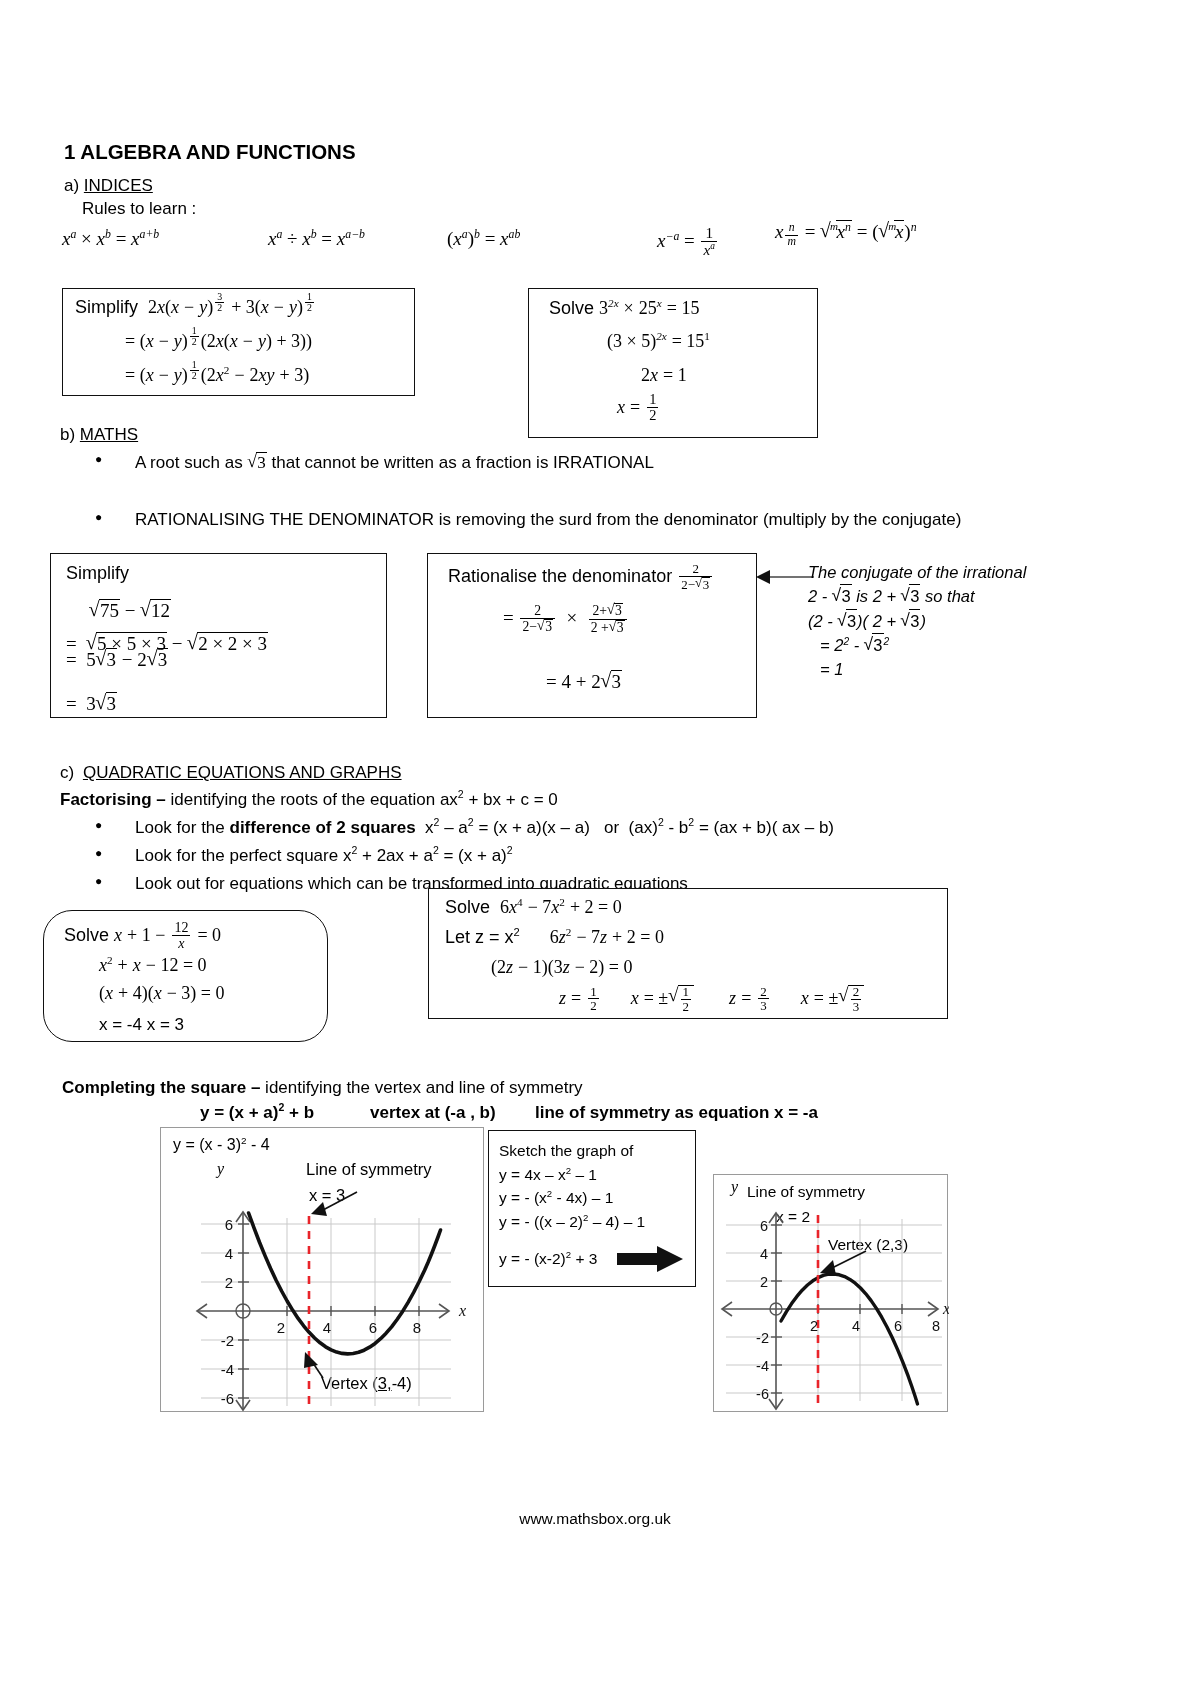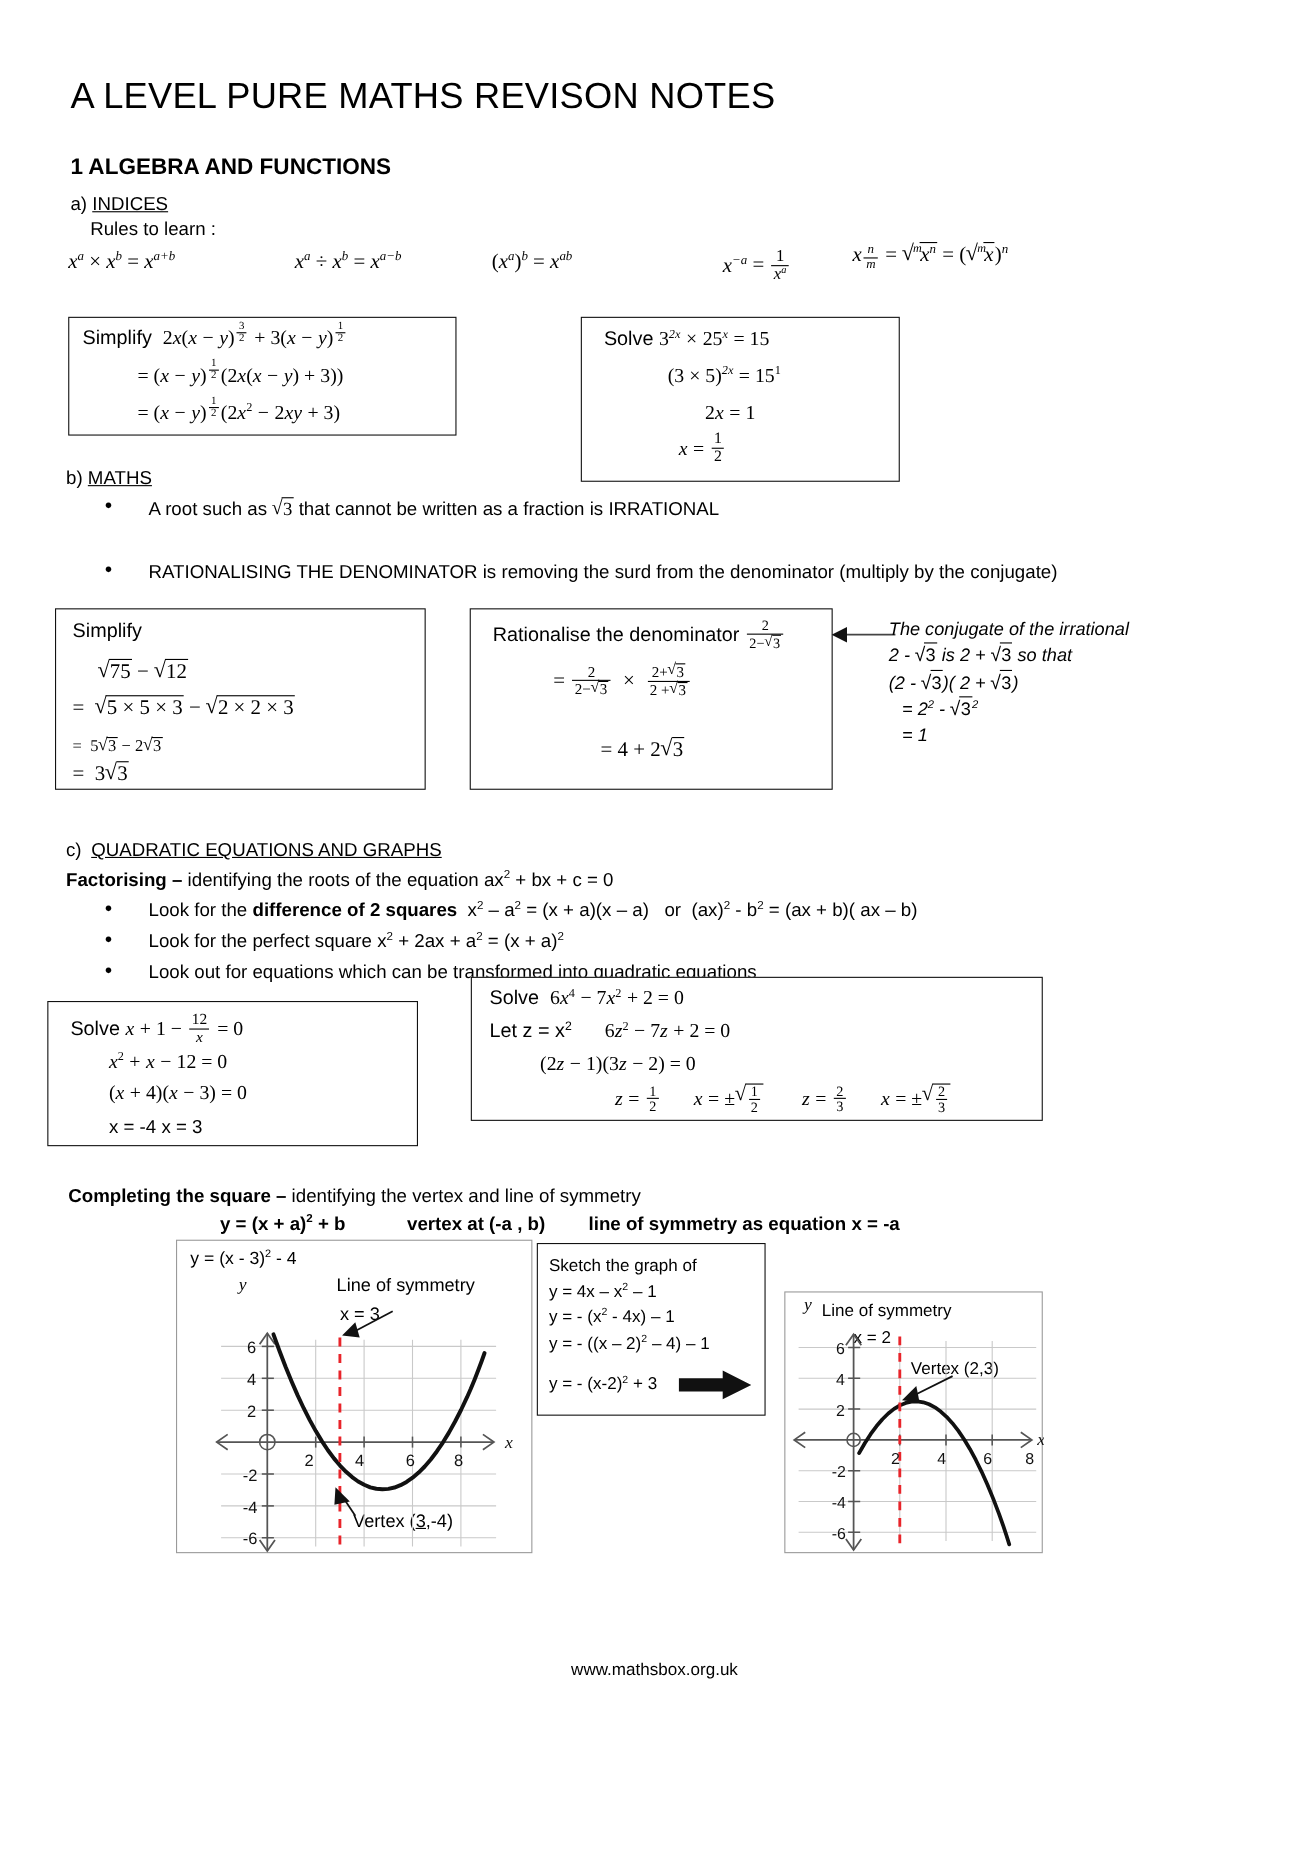--- a/index.html
+++ b/index.html
@@ -60,21 +60,20 @@
             text-align:center; font-size:15.5px; }
 
   .gbox { position:absolute; border:1.2px solid #9a9a9a; background:#fff; }
   svg { display:block; }
 </style>
 </head>
 <body>
 
 <div class="page">
 
-  <div class="title">A LEVEL PURE MATHS REVISON NOTES</div>
 
   <div class="h2">1 ALGEBRA AND FUNCTIONS</div>
 
   <div class="sub" style="left:64px; top:176px;">
     <span>a)</span>
     <span class="u">INDICES</span>
   </div>
   <div class="sub" style="left:82px; top:199px;">Rules to learn :</div>
 
   <div class="eqline" style="left:62px; top:228px;">
@@ -141,21 +140,21 @@
   <div class="bullet-row" style="left:135px; top:510px;">RATIONALISING THE DENOMINATOR is removing the surd from the denominator (multiply by the conjugate)</div>
 
   <div class="box" style="left:50px; top:553px; width:337px; height:165px;">
     <div style="position:absolute; left:15px; top:9px; font-size:18px;">Simplify</div>
     <div style="position:absolute; left:38px; top:45px; font-size:19px;" class="mr">
       <span class="rad"><span class="rb">75</span></span> − <span class="rad"><span class="rb">12</span></span>
     </div>
     <div style="position:absolute; left:15px; top:78px; font-size:19px;" class="mr">
       =&nbsp; <span class="rad"><span class="rb">5 × 5 × 3</span></span> − <span class="rad"><span class="rb">2 × 2 × 3</span></span>
     </div>
-    <div style="position:absolute; left:15px; top:116px; font-size:15px;" class="mr">
+    <div style="position:absolute; left:15px; top:94px; font-size:19px;" class="mr">
       =&nbsp; 5<span class="rad"><span class="rb">3</span></span> − 2<span class="rad"><span class="rb">3</span></span>
     </div>
     <div style="position:absolute; left:15px; top:138px; font-size:19px;" class="mr">
       =&nbsp; 3<span class="rad"><span class="rb">3</span></span>
     </div>
   </div>
 
   <div class="box" style="left:427px; top:553px; width:330px; height:165px;">
     <div style="position:absolute; left:20px; top:9px; font-size:18px;">
       <span>Rationalise the denominator</span>
@@ -194,21 +193,21 @@
   </div>
 
   <div class="bullet-row" style="left:135px; top:818px;">
     Look for the <span class="b">difference of 2 squares</span>&nbsp; x<sup>2</sup> – a<sup>2</sup> = (x + a)(x – a) &nbsp; or &nbsp;(ax)<sup>2</sup> - b<sup>2</sup> = (ax + b)( ax – b)
   </div>
   <div class="bullet-row" style="left:135px; top:846px;">
     Look for the perfect square x<sup>2</sup> + 2ax + a<sup>2</sup> = (x + a)<sup>2</sup>
   </div>
   <div class="bullet-row" style="left:135px; top:874px;">Look out for equations which can be transformed into quadratic equations</div>
 
-  <div class="box" style="left:43px; top:910px; width:337px; height:132px;">
+  <div class="box" style="left:43px; top:910px; width:285px; height:132px;border-radius:29px;">
     <div style="position:absolute; left:20px; top:10px; font-size:18px;">
       <span>Solve</span> <span class="m">x</span> <span class="mr">+ 1 −</span>
       <span class="frac mr" style="font-size:.78em;"><span>12</span><span class="den m">x</span></span>
       <span class="mr">= 0</span>
     </div>
     <div style="position:absolute; left:55px; top:44px; font-size:18px;">
       <span class="m">x</span><sup class="mr">2</sup> <span class="mr">+</span> <span class="m">x</span> <span class="mr">− 12 = 0</span>
     </div>
     <div style="position:absolute; left:55px; top:72px; font-size:18px;">
       <span class="mr">(</span><span class="m">x</span> <span class="mr">+ 4)(</span><span class="m">x</span> <span class="mr">− 3) = 0</span>

